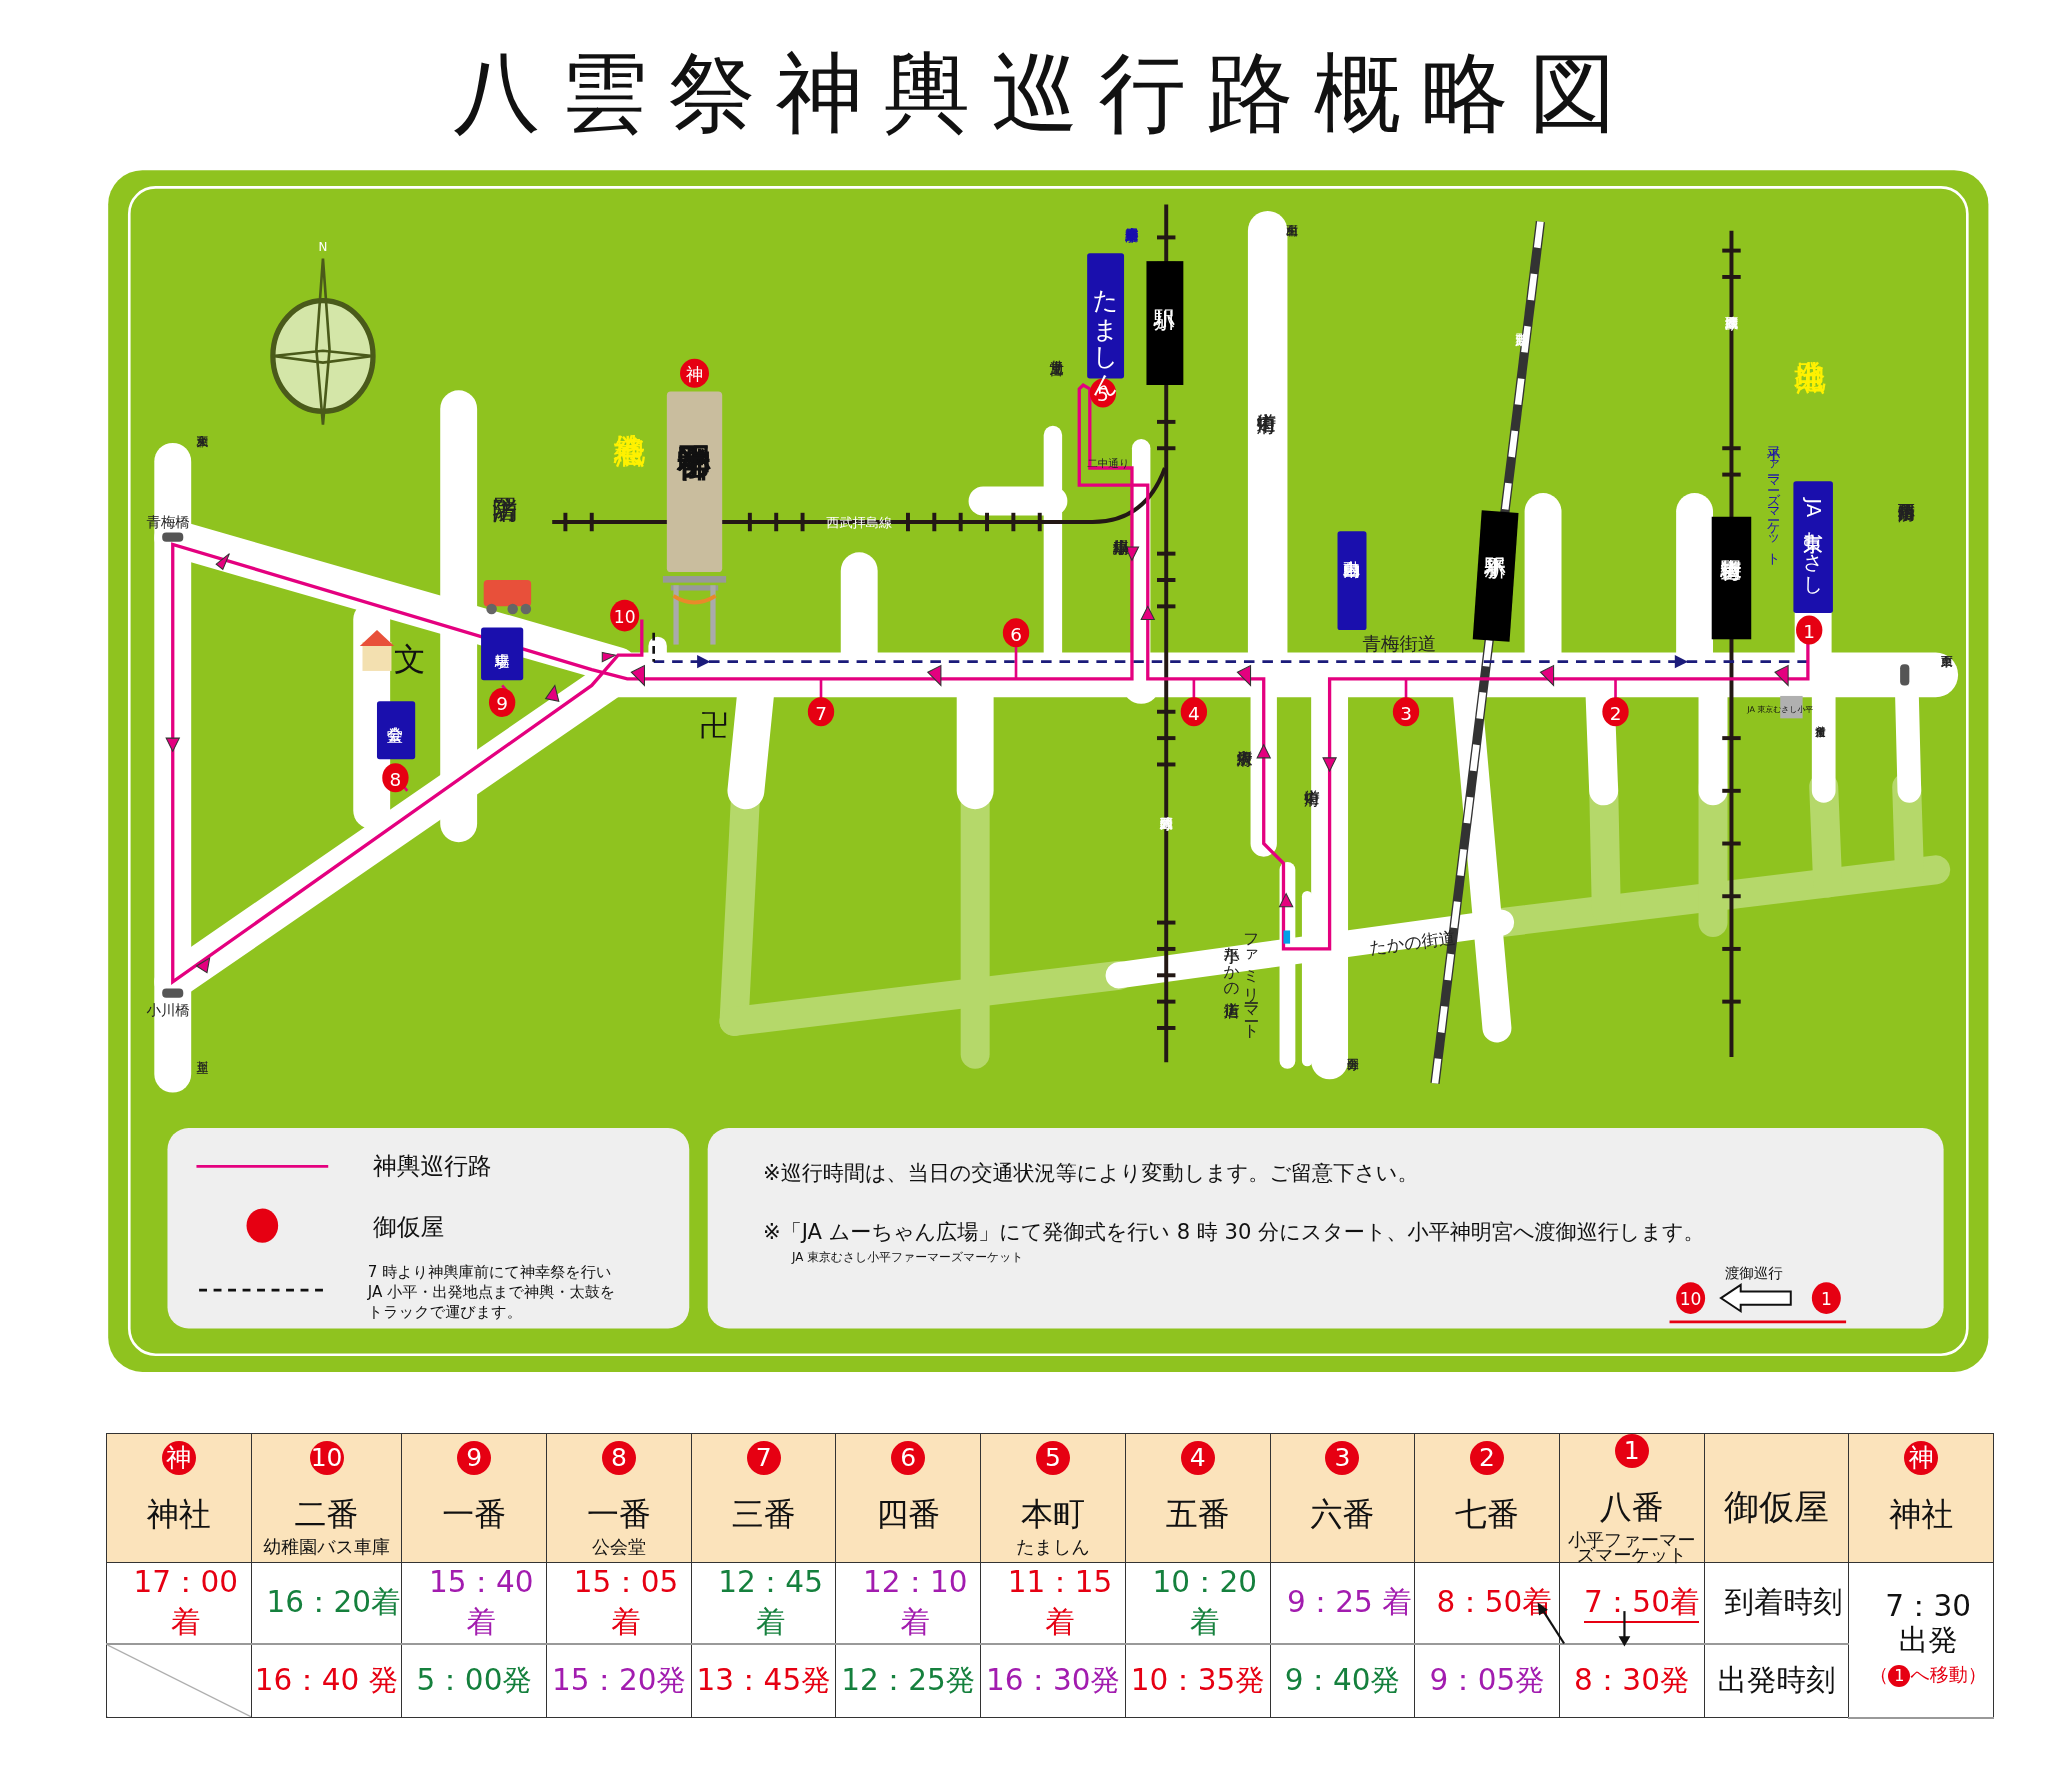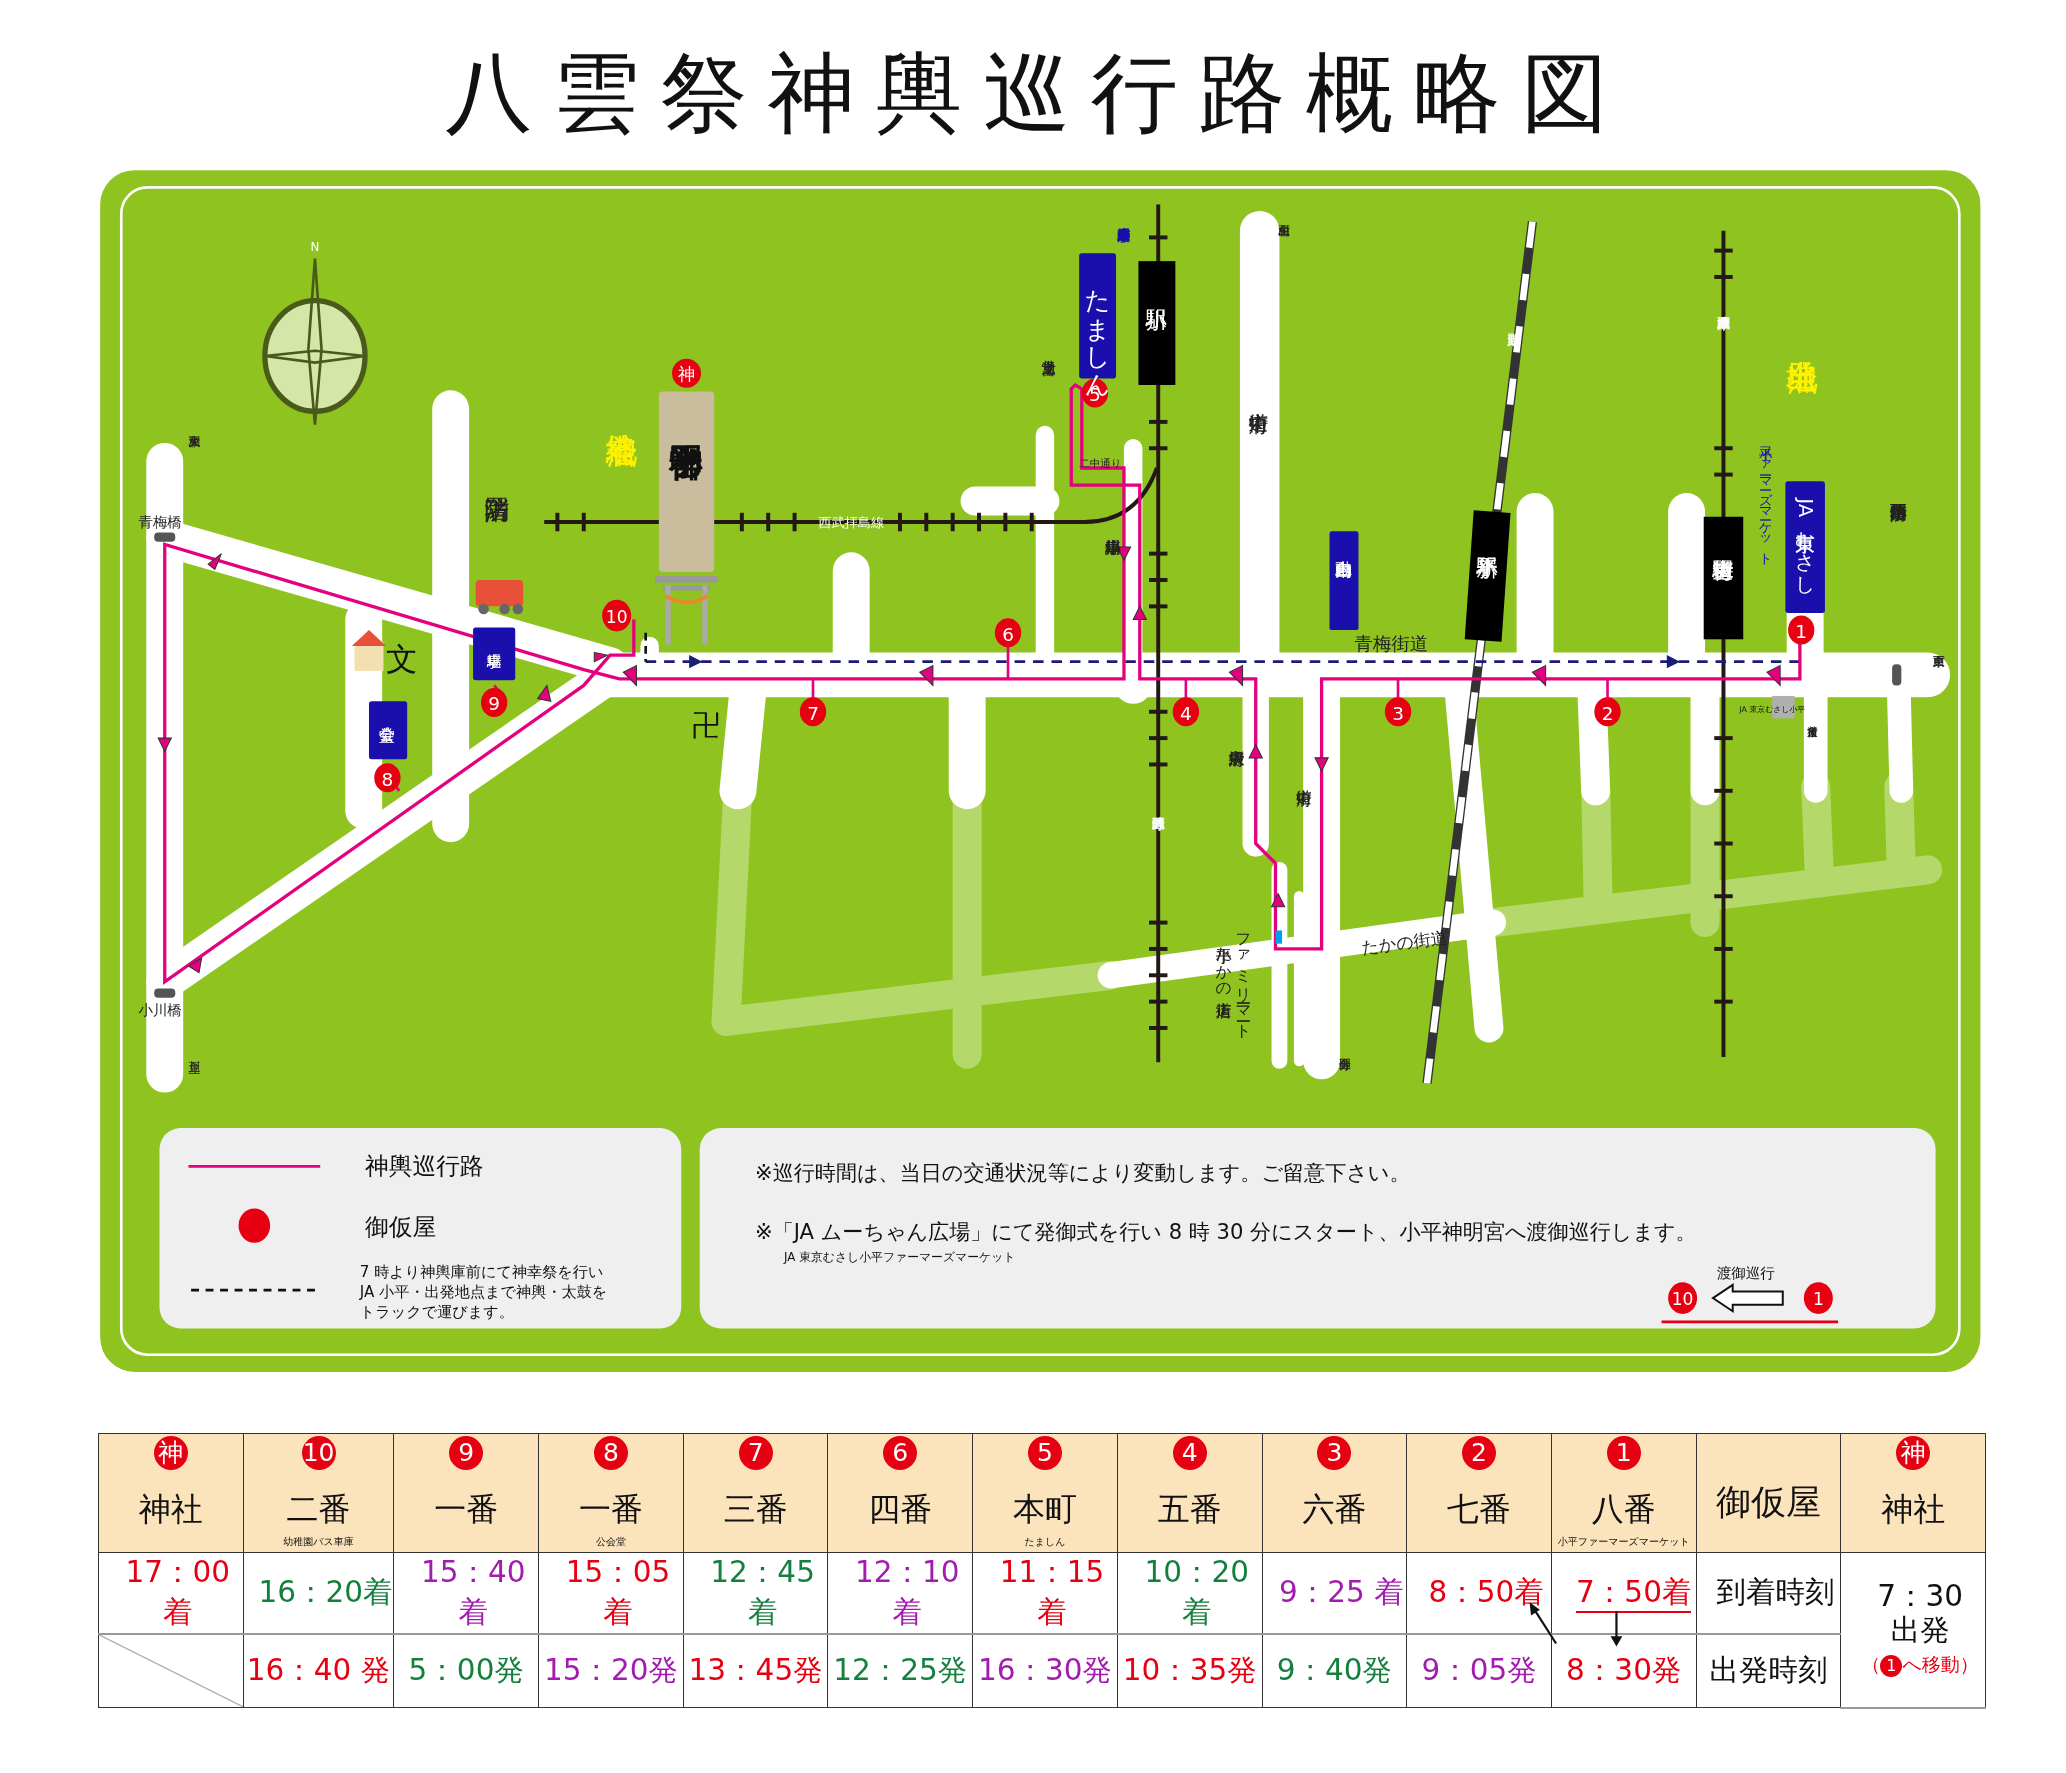--- a/index.html
+++ b/index.html
@@ -1,27 +1,27 @@
 <!DOCTYPE html>
 <html style="font-size:11.8px"><head>
 <meta charset="utf-8">
 <style>
   html,body{margin:0;padding:0;background:#fff;}
   body{width:2066px;height:1774px;overflow:hidden;position:relative;font-family:"DejaVu Sans","Liberation Sans",sans-serif;}
-  #stage{position:absolute;left:4px;top:0;width:2038px;height:1774px;border-radius:10px;}
+  #stage{position:absolute;left:12px;top:0;width:2038px;height:1774px;border-radius:10px;}
   svg text{font-family:"DejaVu Sans","Liberation Sans",sans-serif;}
   .title{position:absolute;left:0;top:35px;width:2066px;text-align:center;font-size:87px;letter-spacing:20.6px;color:#111;font-weight:400;}
   .sched{position:absolute;left:94px;top:1433px;width:1888px;border-collapse:collapse;table-layout:fixed;}
   .sched td{border:1.8px solid #333;text-align:center;vertical-align:middle;padding:0;}
   .sched tr.hdr td{background:#fbe3bb;height:118px;}
   .sched tr.arr td, .sched tr.dep td{background:#fff;height:72px;font-size:29.5px;}
   .sched tr.arr td{border-bottom:2.2px solid #999;padding-left:14px;}
   .badge{display:inline-block;width:34px;height:34px;border-radius:50%;background:#e60012;color:#fff;font-size:25px;line-height:34px;text-align:center;}
   .hname{font-size:32px;color:#111;margin-top:18px;}
-  .hsub{font-size:10px;color:#111;margin-top:2.9px;line-height:14.7px;min-height:14.7px;}
+  .hsub{font-size:18px;color:#111;margin-top:2.9px;line-height:14.7px;min-height:14.7px;}
   .c-red{color:#e60012;} .c-green{color:#15803d;} .c-blue{color:#a21caf;} .c-black{color:#111;}
   .shrine-cell{font-size:29.5px;line-height:34px;}
   .note-small{font-size:19px;color:#e60012;}
   .ul{border-bottom:2.9px solid #e60012;padding-bottom:1.5px;margin-left:6px;}
 </style>
 </head>
 <body>
 
 <div id="stage">
   <div class="title">八雲祭神輿巡行路概略図</div>

